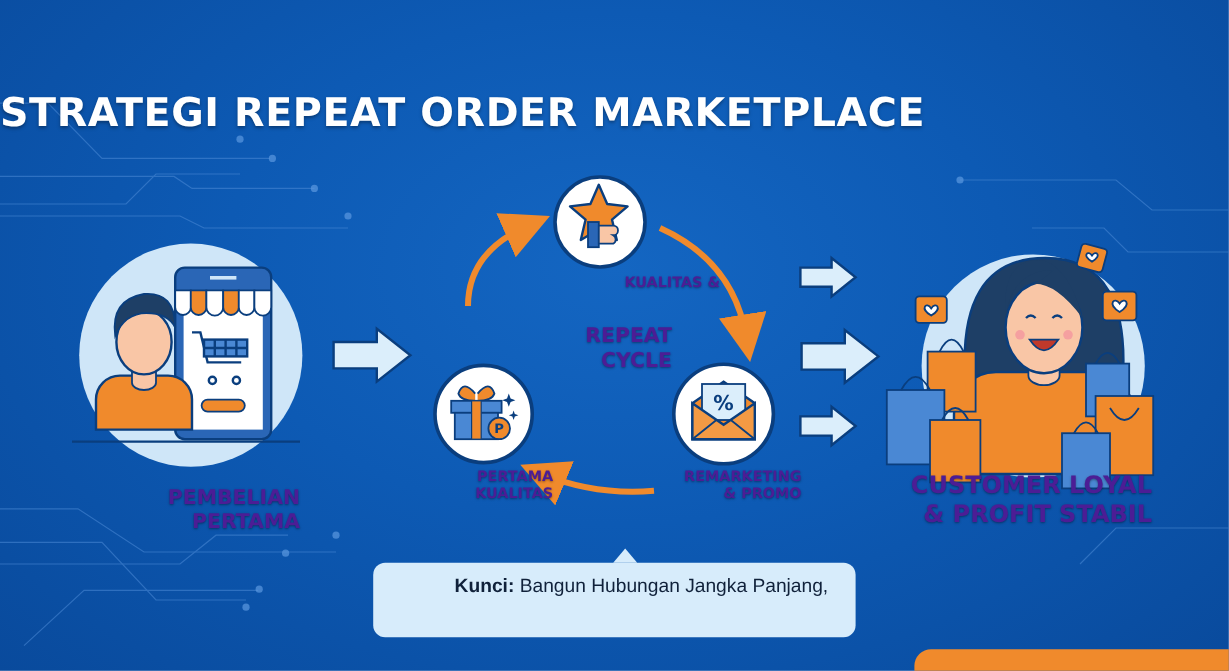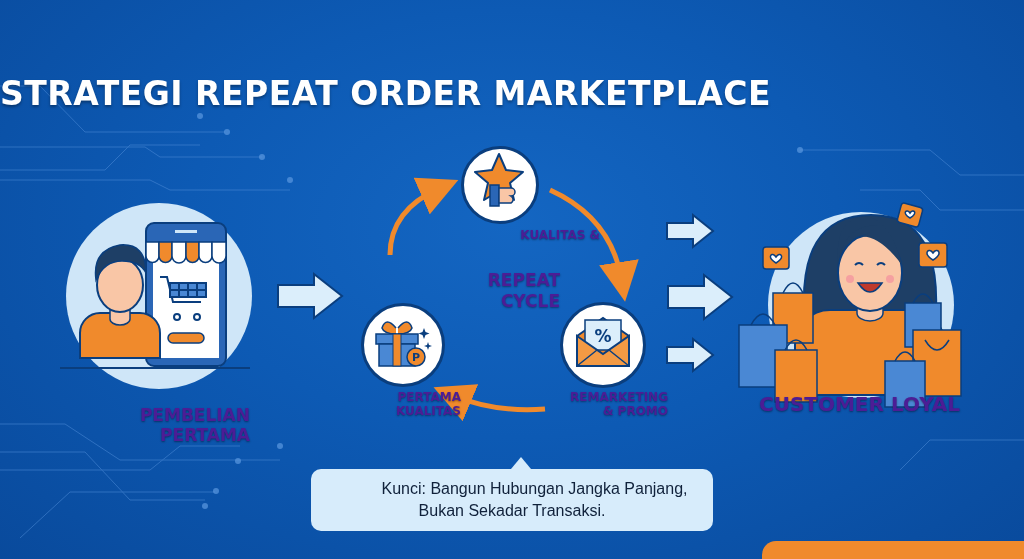--- a/index.html
+++ b/index.html
@@ -30,21 +30,21 @@
     position: absolute; left: 311px; top: 469px; width: 402px; height: 62px;
     background: #d7ecfb; border-radius: 10px; color: #10213a;
     text-align: center; font-size: 16px; line-height: 22px; padding-top: 9px;
     font-family: "Liberation Sans", sans-serif;
   }
   .key-box::before {
     content: ""; position: absolute; left: 200px; top: -12px;
     border-left: 10px solid transparent; border-right: 10px solid transparent;
     border-bottom: 12px solid #d7ecfb;
   }
-  .key-box b { font-weight: normal; margin-left: 45px; }
+  .key-box b { font-weight: bold; margin-left: 45px; }
   .orange-tab {
     position: absolute; left: 762px; top: 541px; width: 280px; height: 40px;
     background: #f08a2c; border-radius: 14px 0 0 0;
   }
   svg { position: absolute; overflow: visible; }
 </style>
 </head>
 <body>
 
 <svg class="circuit" width="1024" height="559" style="left:0;top:0">
@@ -223,21 +223,21 @@
       <rect x="170" y="108" width="36" height="44" fill="#4a88d4"></rect>
       <path d="M178 108 q10 -18 20 0" fill="none"></path>
       <rect x="178" y="135" width="48" height="66" fill="#f08a2c"></rect>
       <path d="M190 145 q12 20 24 0" fill="none"></path>
       <rect x="150" y="166" width="40" height="46" fill="#4a88d4"></rect>
       <path d="M160 166 q10 -18 20 0" fill="none"></path>
     </g>
   </svg>
   <div class="label" style="left:750px;top:392px;width:210px;font-size:20px;">
     <div>CUSTOMER LOYAL</div>
+    <div>&amp; PROFIT STABIL</div>
   </div>
 </div>
 
 <div class="key-box">
   <div><b>Kunci:</b><span> Bangun Hubungan Jangka Panjang,</span></div>
-  <div>Bukan Sekadar Transaksi.</div>
 </div>
 
 <div class="orange-tab"></div>
 
 </body></html>

